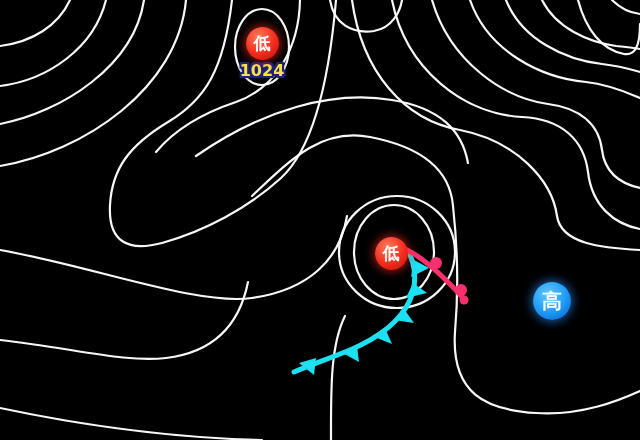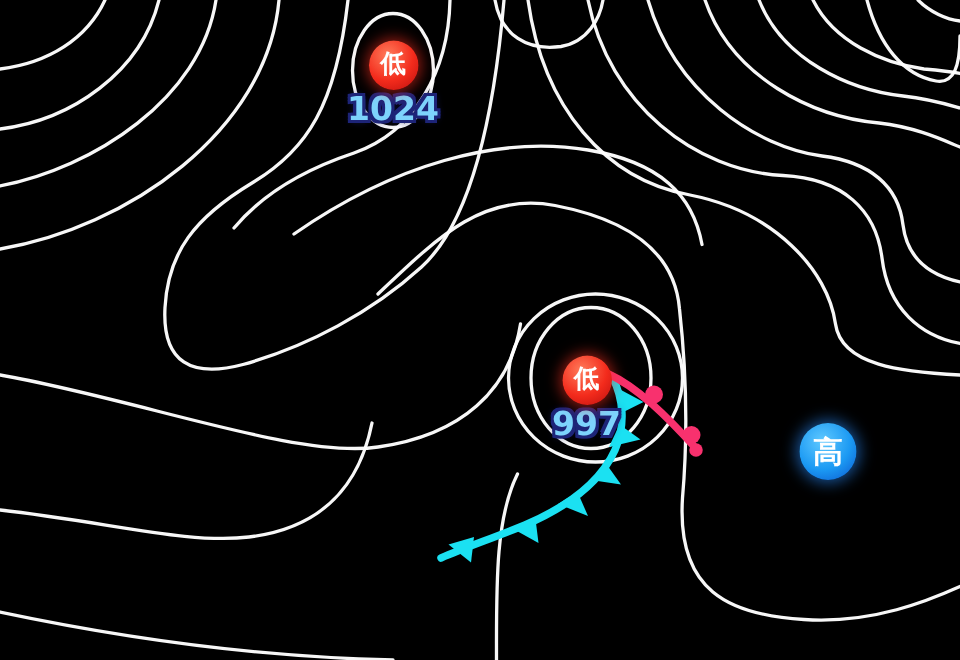--- a/index.html
+++ b/index.html
@@ -23,21 +23,21 @@
     width:33px;height:33px;font-size:17px;
     background:radial-gradient(circle at 38% 30%, #ff7b5a 0%, #f32b1c 55%, #bb0f0e 100%);
     box-shadow:0 0 9px 2px rgba(255,48,32,.55);
   }
   .disc.high{
     width:38px;height:38px;font-size:20px;
     background:radial-gradient(circle at 40% 32%, #5fc9ff 0%, #1b99f3 55%, #0a55cd 100%);
     box-shadow:0 0 10px 2px rgba(40,140,255,.6);
   }
   .pval{
-    margin-top:1px;color:#7dd3fc;font-size:22px;font-weight:bold;letter-spacing:0;
+    margin-top:1px;color:#fde047;font-size:16px;font-weight:bold;letter-spacing:0;
     text-shadow:
       -2px -2px 0 #1d2478, 2px -2px 0 #1d2478,
       -2px  2px 0 #1d2478, 2px  2px 0 #1d2478,
       -2px  0   0 #1d2478, 2px  0   0 #1d2478,
        0   -2px 0 #1d2478, 0    2px 0 #1d2478,
        0 0 6px #1d2478;
   }
 </style>
 </head>
 <body>
@@ -101,21 +101,20 @@
     <div class="disc low">
       <span>低</span>
     </div>
     <div class="pval">1024</div>
   </div>
 
   <div class="marker" style="left: 391px; top: 237px;">
     <div class="disc low">
       <span>低</span>
     </div>
-    <div class="pval">997</div>
   </div>
 
   <div class="marker" style="left: 552px; top: 282px;">
     <div class="disc high">
       <span>高</span>
     </div>
   </div>
 
 </div>
 

